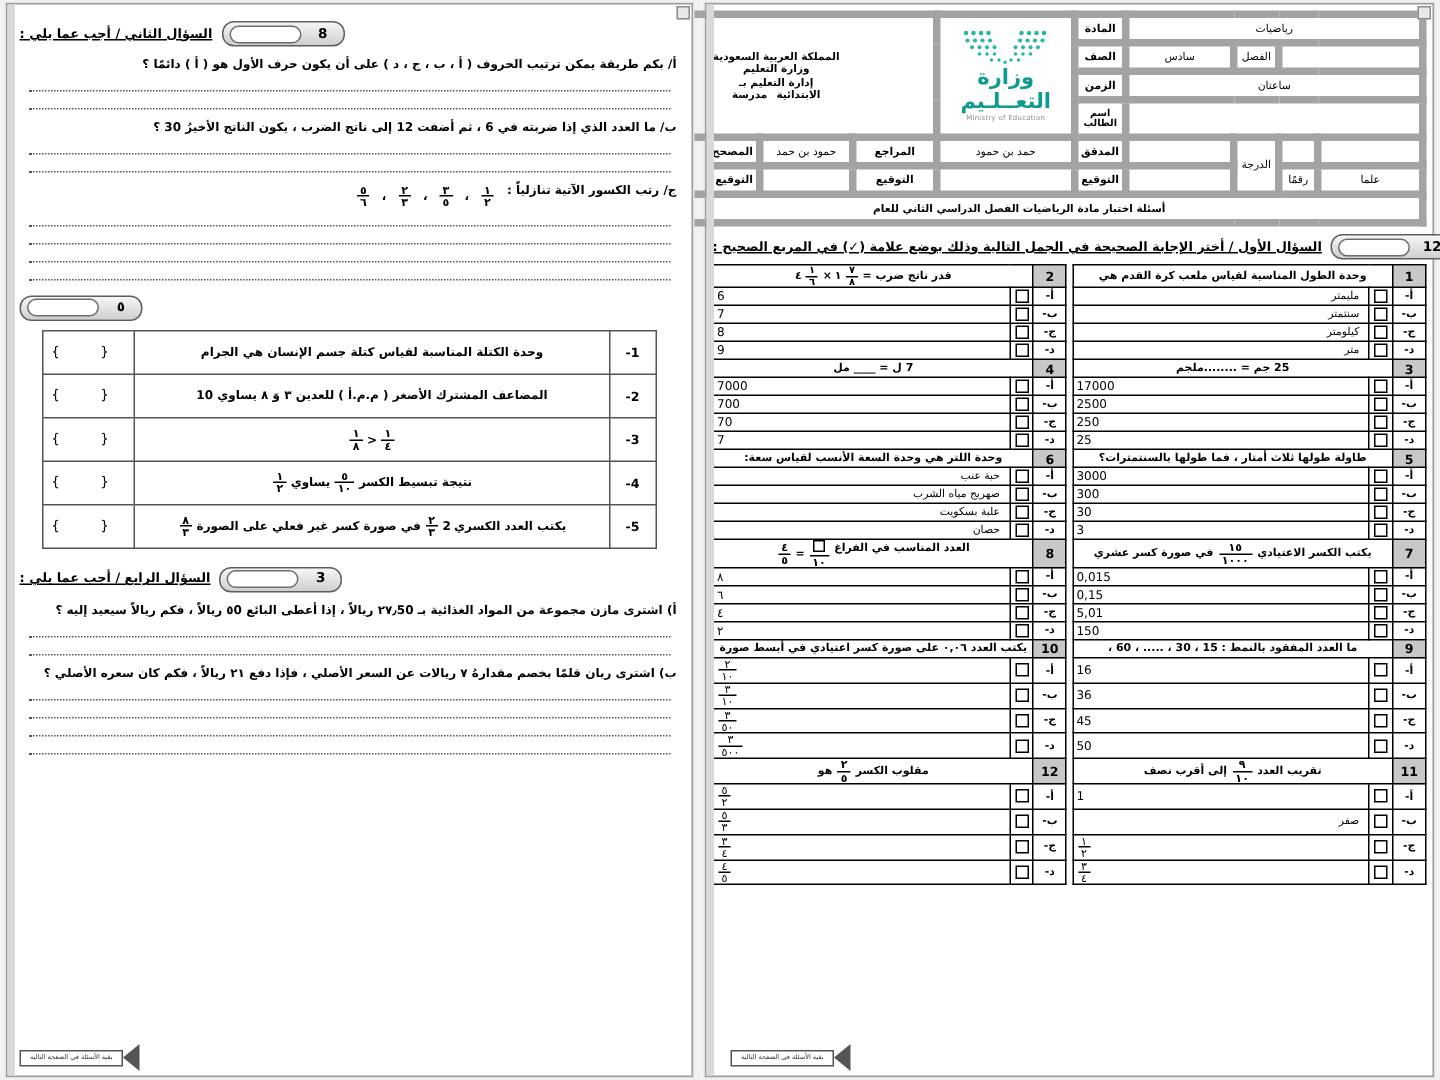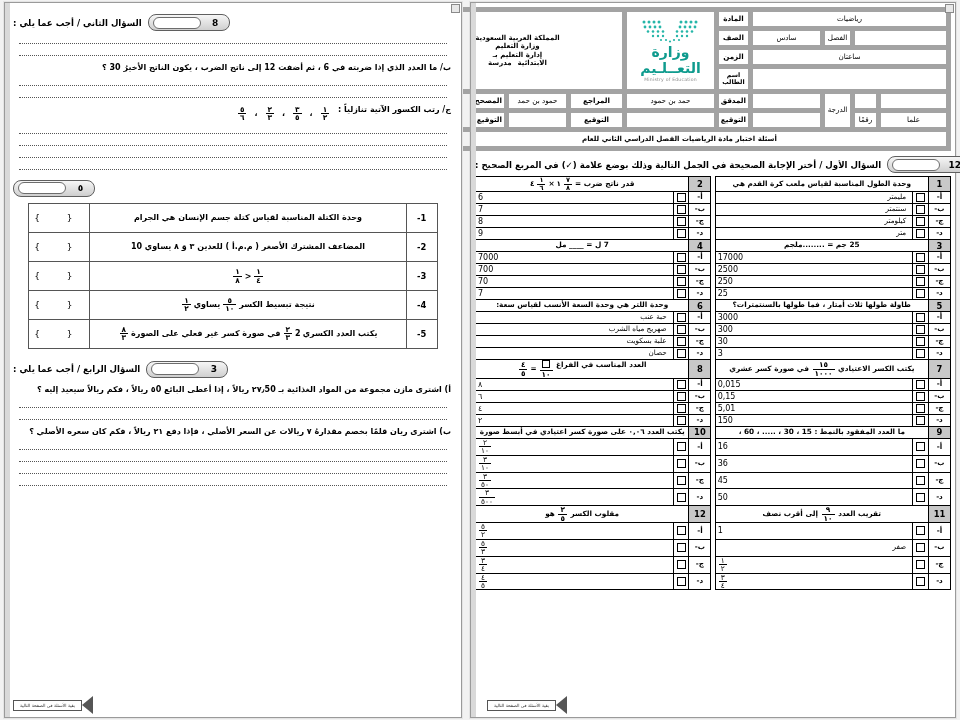--- a/index.html
+++ b/index.html
@@ -54,21 +54,21 @@
   .moe-word{color:#0f9b8e;font-size:14px;font-weight:bold;letter-spacing:.4px;}
   .moe-sub{color:#8b8b8b;font-size:4.6px;letter-spacing:.2px;}
   .exam-line{font-size:7px;font-weight:bold;text-align:center;}
 
   
   .sect-head{
     display:flex;align-items:center;justify-content:flex-end;
     gap:6px;margin:5px 0 3px 0;
   }
   .sect-title{
-    font-size:8.6px;font-weight:bold;
+    font-size:8.6px;font-weight:bold;text-decoration:underline;
     white-space:nowrap;
   }
   .pill{
     position:relative;width:80px;height:15px;flex:0 0 auto;
     border:1.3px solid #5f5f5f;border-radius:8px;
     background:linear-gradient(#f6f6f6,#cfcfcf);
     display:flex;align-items:center;
   }
   .pill .num{
     width:27px;text-align:center;font-size:9px;font-weight:bold;color:#000;
@@ -621,20 +621,24 @@
     <div class="sheet-edge" style="top:1px;right:1px;"></div>
 
     <div class="sect-head">
       <div class="pill">
         <span class="num">8</span>
         <span class="slot"></span>
       </div>
       <div class="sect-title">السؤال الثاني / أجب عما يلي :</div>
     </div>
 
+    <div class="q-line">
+      <span>أ/</span>
+      <span>بكم طريقة يمكن ترتيب الحروف ( أ ، ب ، ج ، د ) على أن يكون حرف الأول هو ( أ ) دائمًا ؟</span>
+    </div>
     <div class="dots"></div>
     <div class="dots"></div>
 
     <div class="q-line">
       <span>ب/</span>
       <span>ما العدد الذي إذا ضربته في 6 ، ثم أضفت 12 إلى ناتج الضرب ، يكون الناتج الأخيرُ 30  ؟</span>
     </div>
     <div class="dots"></div>
     <div class="dots"></div>
 

